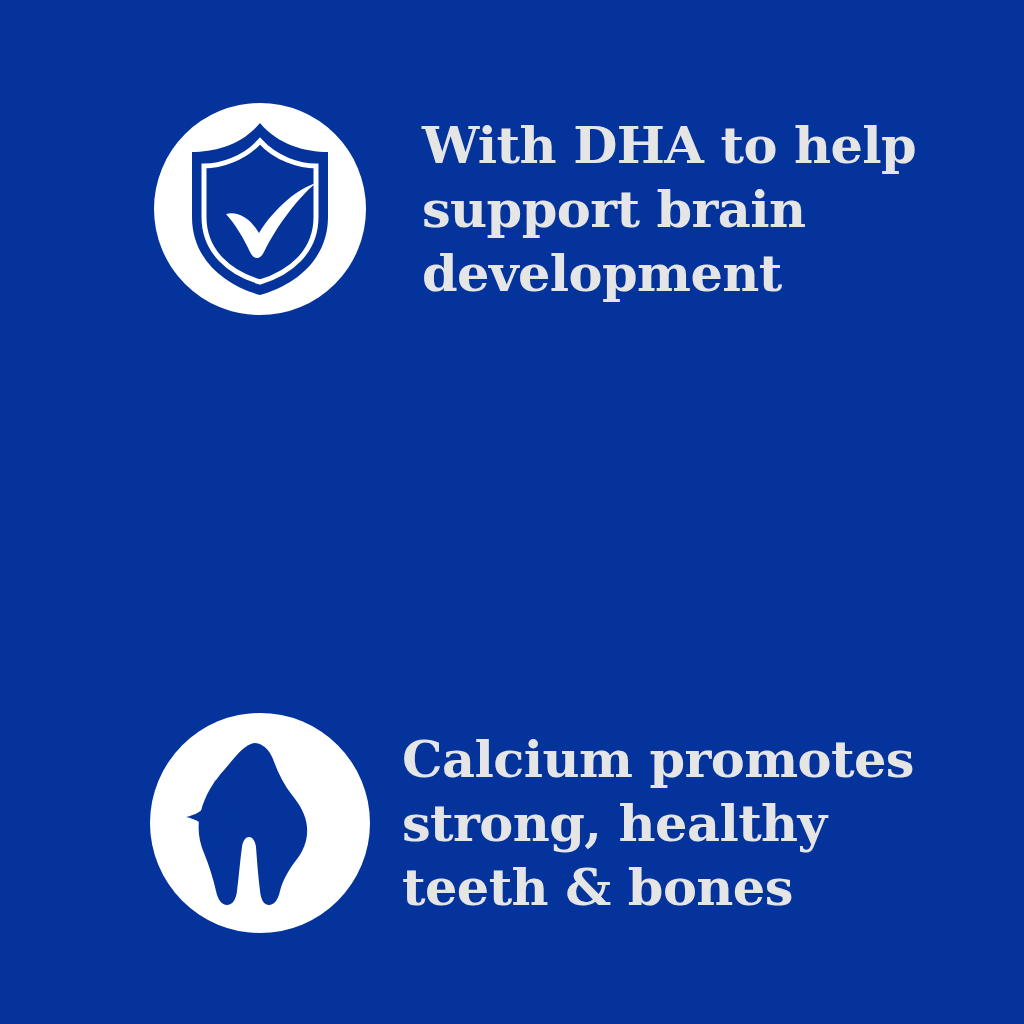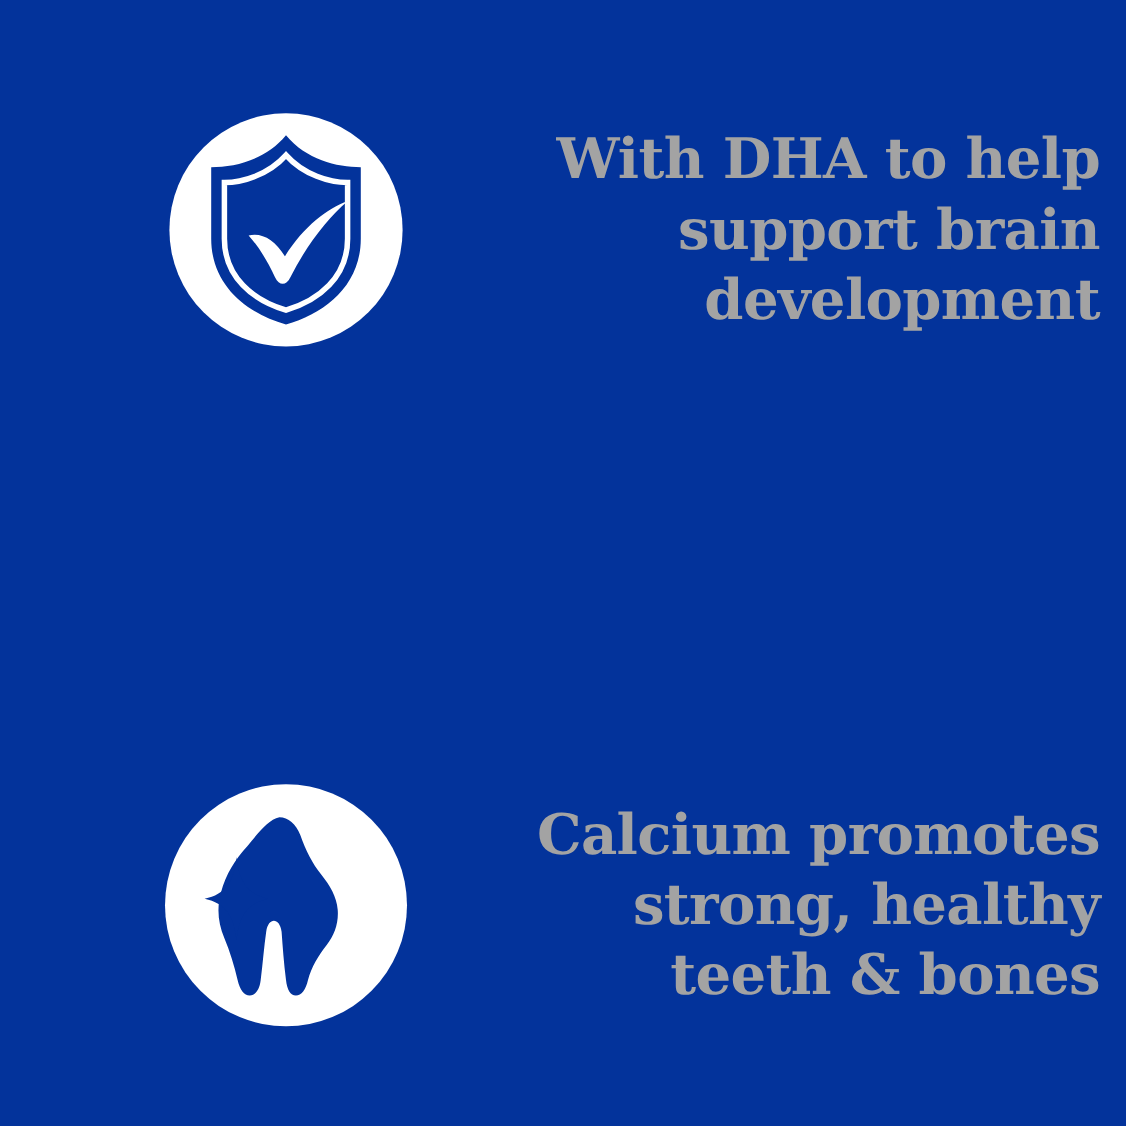--- a/index.html
+++ b/index.html
@@ -56,33 +56,32 @@
   }
 
   .icon-badge svg {
     display: block;
   }
 
   .benefit-text {
     flex: 1 1 auto;
     margin-left: 56px;
     margin-right: 24px;
-    color: #a3a3a3;
+    color: #e5e5e5;
     font-family: "DejaVu Serif", "Liberation Serif", serif;
     font-weight: bold;
     font-size: 51px;
     line-height: 64px;
     letter-spacing: -0.6px;
     white-space: pre-line;
-    text-align: right;
     -webkit-font-smoothing: antialiased;
   }
 
   #benefit-row-3 .benefit-text {
-    margin-left: 52px;
+    margin-left: 32px;
   }
 </style>
 </head>
 <body>
 
 <div id="benefits-panel">
 
   <div class="benefit-row" id="benefit-row-1">
     <div class="icon-badge">
       <svg width="160" height="176" viewBox="0 0 160 176" aria-hidden="true">

